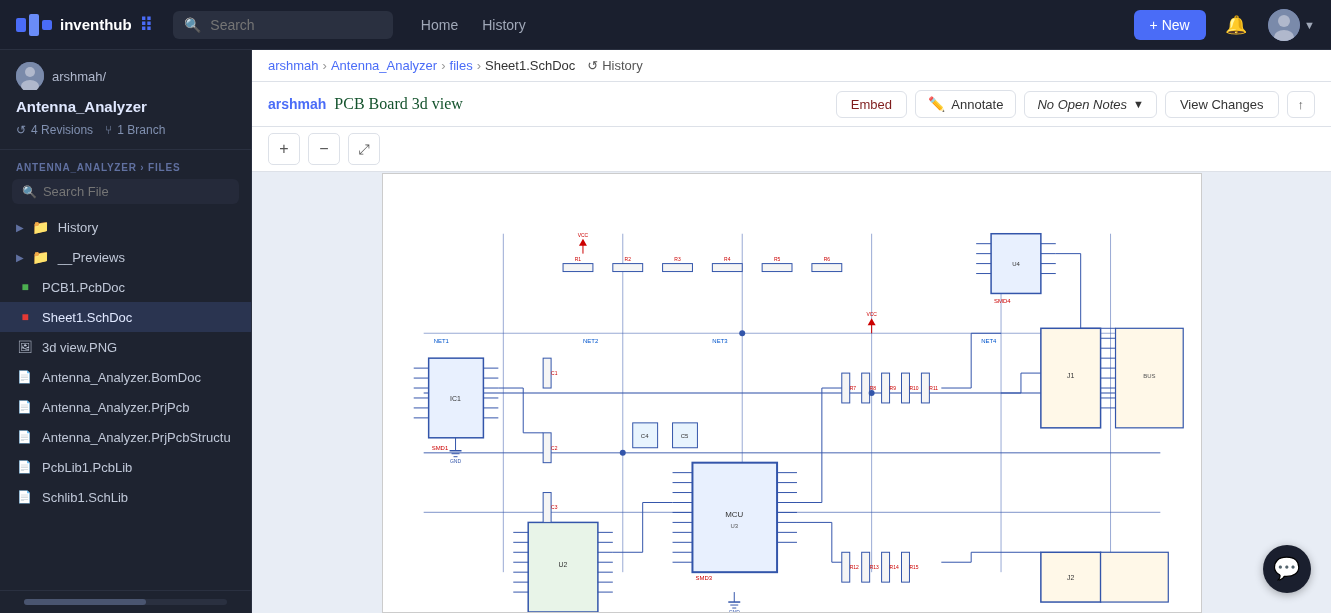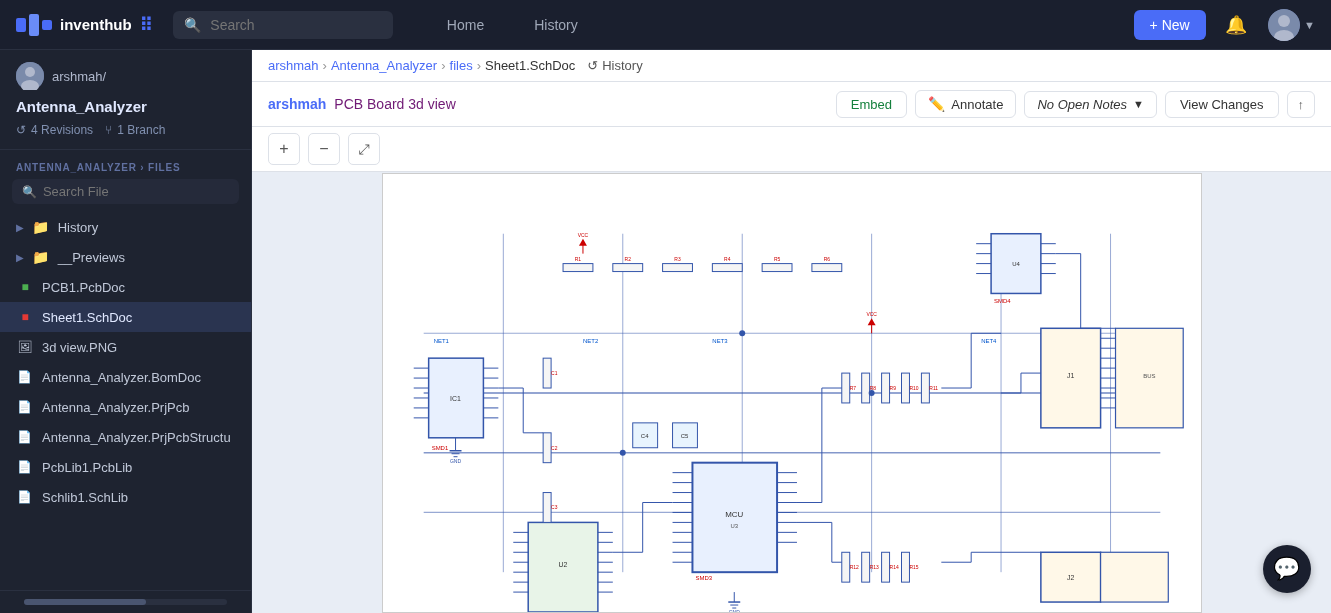--- a/index.html
+++ b/index.html
@@ -37,21 +37,21 @@
     }
     .search-bar input {
       background: transparent;
       border: none;
       outline: none;
       color: #a0a8b8;
       font-size: 14px;
       width: 100%;
     }
     .nav-links { display: flex; gap: 24px; margin-left: 8px; }
-    .nav-link { color: #a0a8b8; font-size: 14px; cursor: pointer; text-decoration: none; margin-left: 26px; }
+    .nav-link { color: #a0a8b8; font-size: 14px; cursor: pointer; text-decoration: none; }
     .nav-spacer { flex: 1; }
     .new-btn {
       background: #4a6cf7;
       color: #fff;
       border: none;
       border-radius: 6px;
       padding: 7px 16px;
       font-size: 14px;
       cursor: pointer;
       display: flex;
@@ -182,21 +182,21 @@
     }
     .file-title-row { display: flex; align-items: center; gap: 8px; font-size: 14px; }
     .file-title-user { color: #4a6cf7; font-weight: 600; }
     .file-actions { display: flex; align-items: center; gap: 8px; }
     .btn-embed {
       background: #fff;
       border: 1px solid #dde1e8;
       border-radius: 6px;
       padding: 5px 14px;
       font-size: 13px;
-      color: #15803d;
+      color: #7f1d1d;
       cursor: pointer;
     }
     .btn-annotate {
       background: #fff;
       border: 1px solid #dde1e8;
       border-radius: 6px;
       padding: 5px 12px;
       font-size: 13px;
       color: #333;
       cursor: pointer;
@@ -453,21 +453,21 @@
       <span class="breadcrumb-current">Sheet1.SchDoc</span>
       <div class="breadcrumb-history">
         <span style="font-size:13px;">↺</span>
         <span>History</span>
       </div>
     </div>
 
     <div class="file-header">
       <div class="file-title-row">
         <span class="file-title-user">arshmah</span>
-        <span style="color:#701a75;font-size:14px;">PCB Board 3d view</span>
+        <span style="color:#14532d;font-size:16px;font-family:Liberation Serif, serif;">PCB Board 3d view</span>
       </div>
       <div class="file-actions">
         <button class="btn-embed">Embed</button>
         <button class="btn-annotate">
           <span style="font-size:14px;">✏️</span>
           <span>Annotate</span>
         </button>
         <button class="btn-notes">
           <span>No Open Notes</span>
           <span style="font-size:11px;">▼</span>

